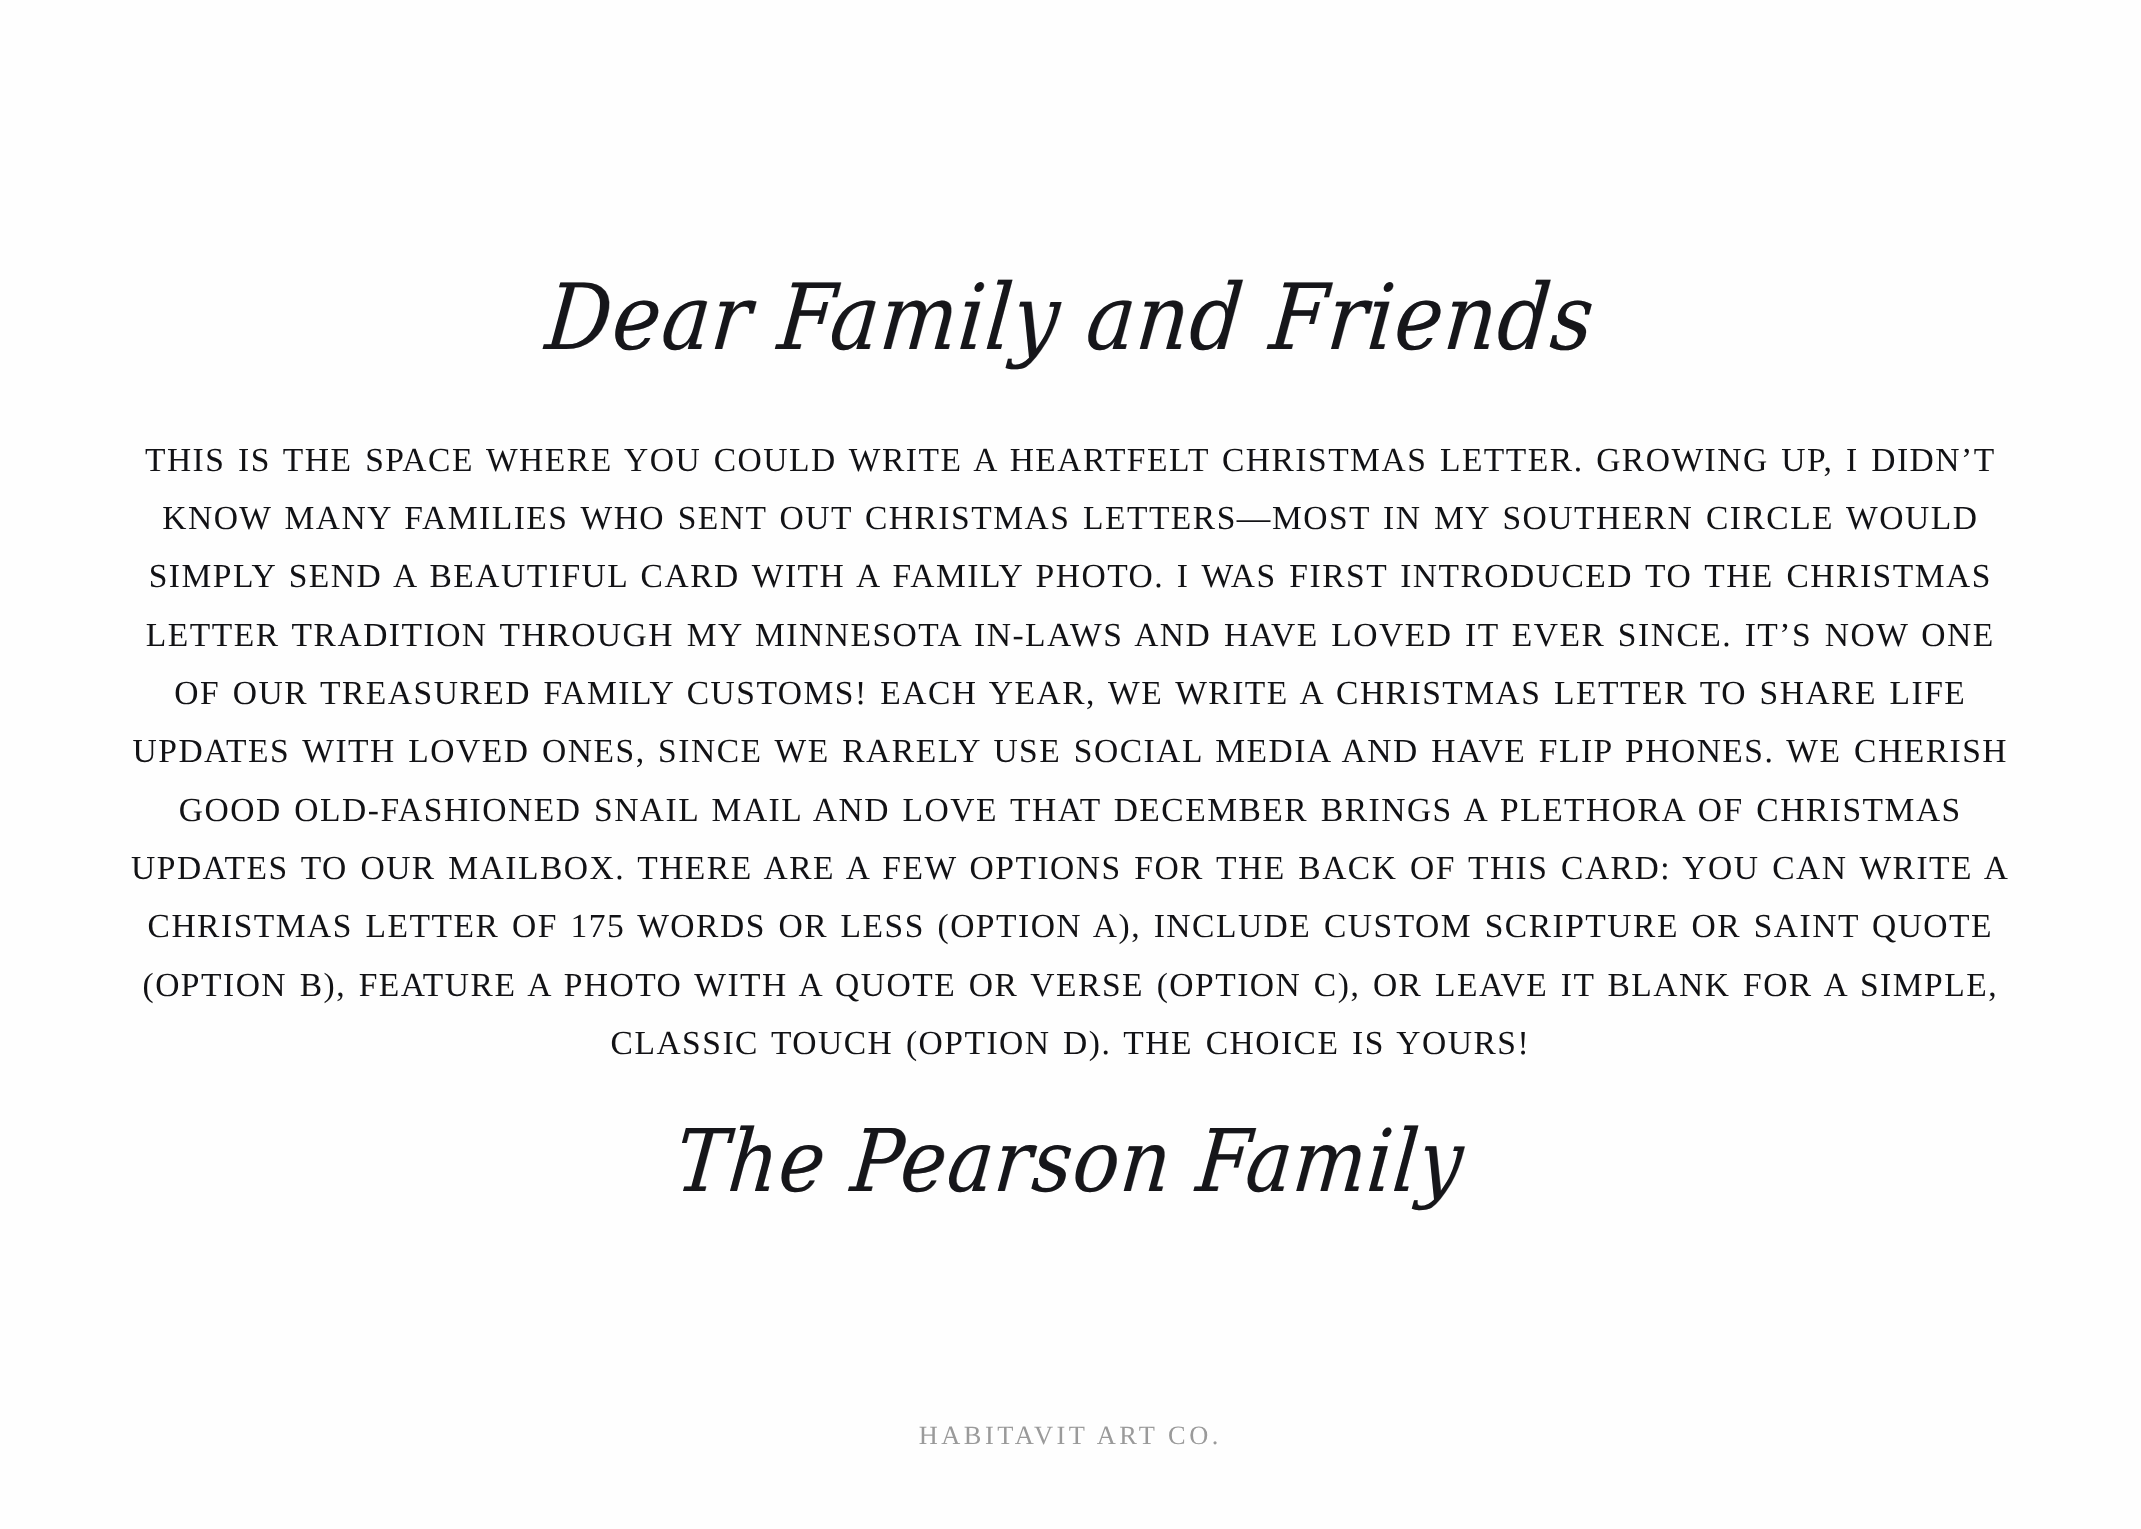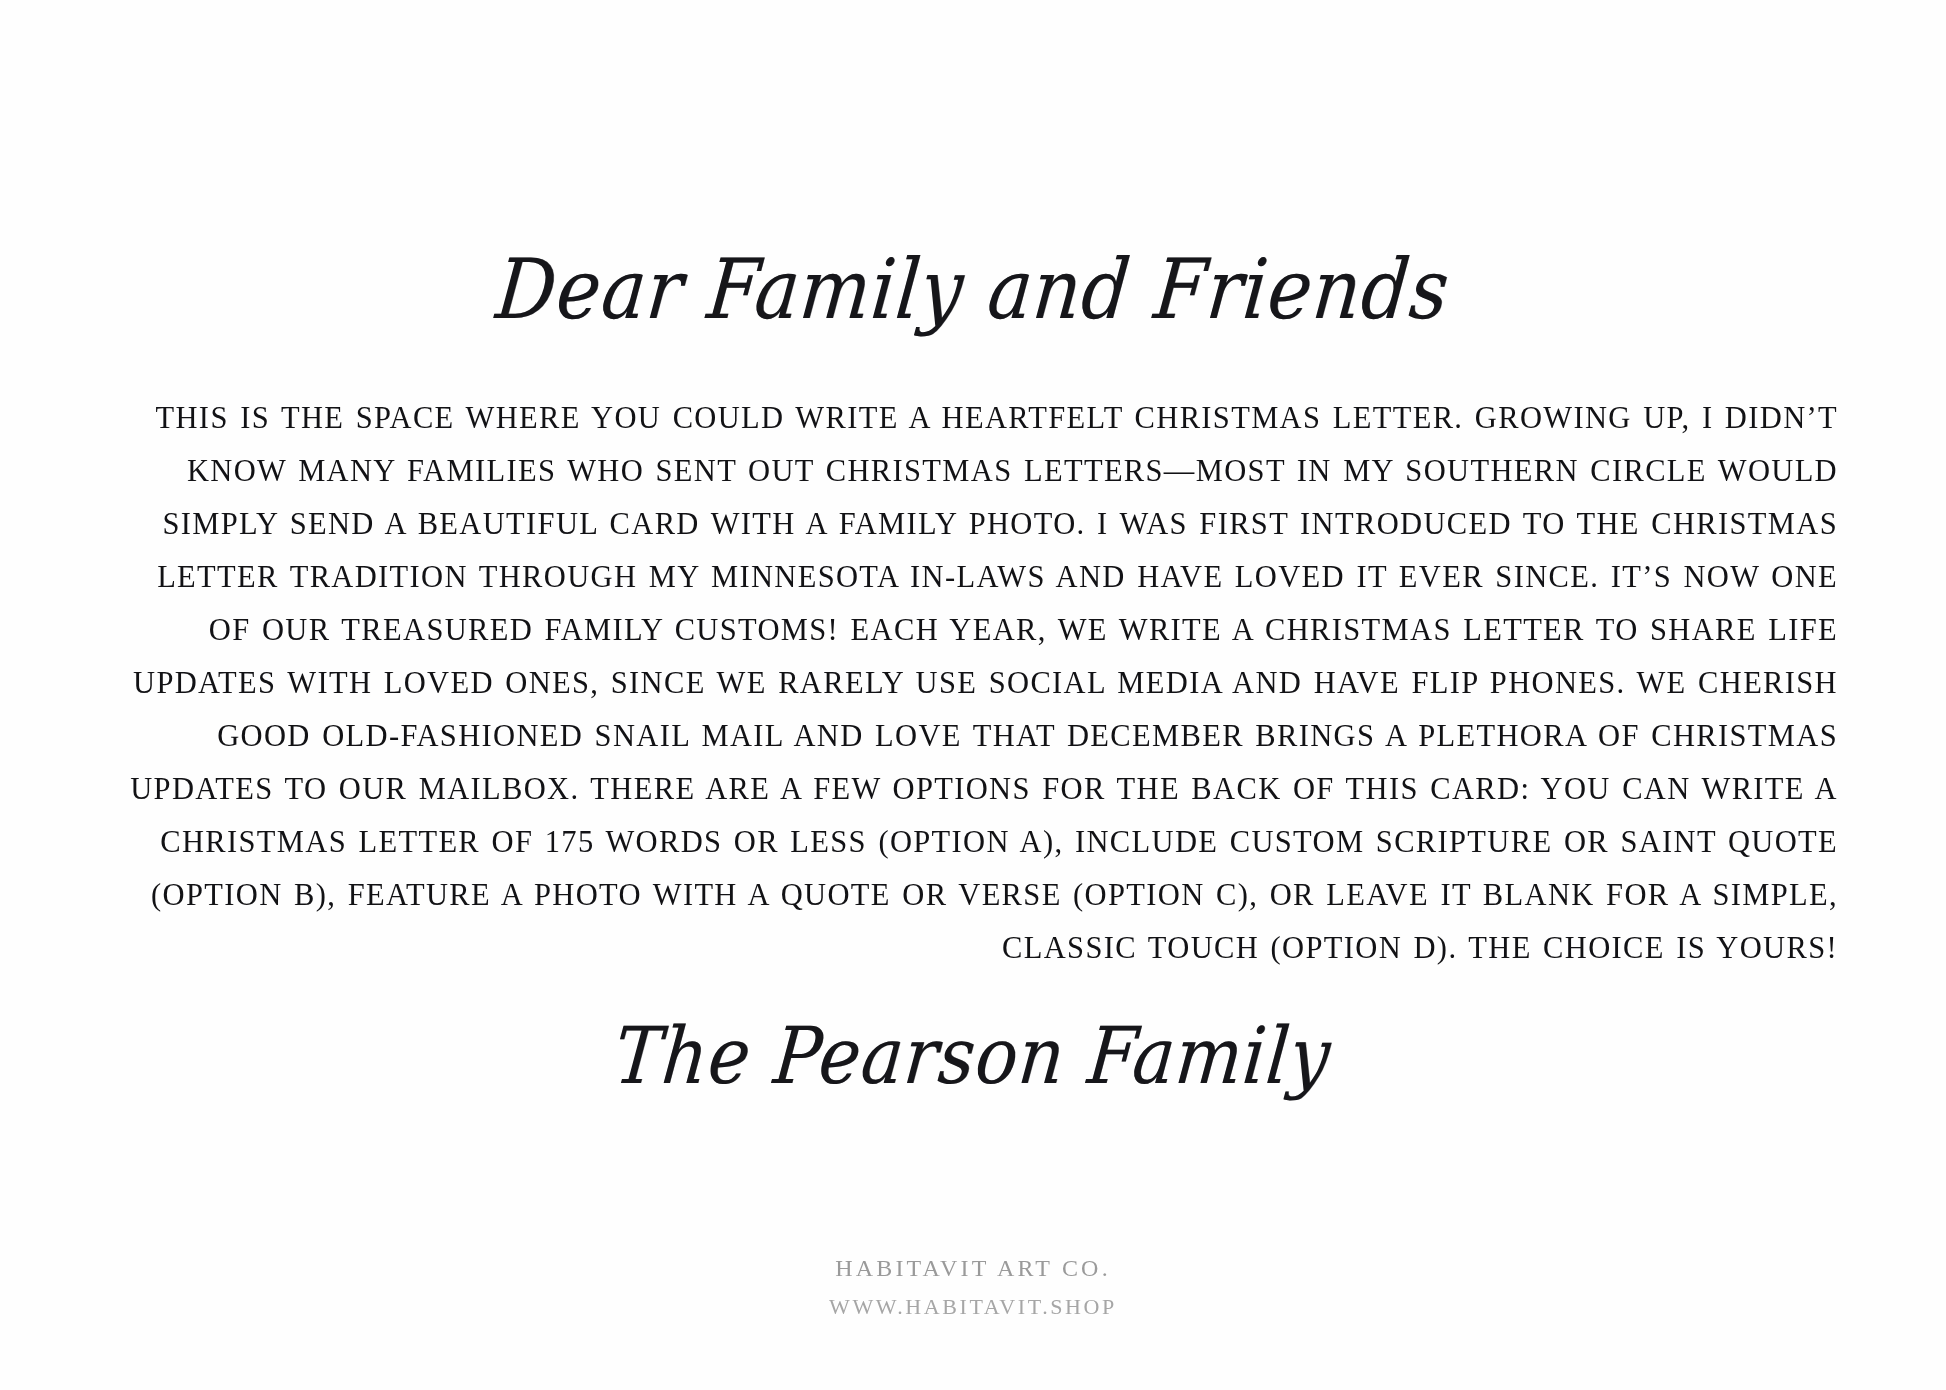--- a/index.html
+++ b/index.html
@@ -39,21 +39,21 @@
     transform: scaleY(1.12) skewX(-6deg);
     transform-origin: center;
     white-space: nowrap;
     text-shadow: 0.4px 0 0 rgba(20,20,25,0.45);
   }
 
   
   .letter-body {
     margin-top: 66px;
     width: 1730px;
-    text-align: right;
+    text-align: center;
     font-family: "Liberation Serif", serif;
     font-size: 30.5px;
     line-height: 53px;
     letter-spacing: 1.35px;
     word-spacing: 2.5px;
     text-transform: uppercase;
     color: #121215;
     font-variant: small-caps;
   }
 
@@ -102,16 +102,15 @@
 <div class="card">
 
   <div class="salutation">Dear Family and Friends</div>
 
   <div class="letter-body">This is the space where you could write a heartfelt Christmas letter. Growing up, I didn’t know many families who sent out Christmas letters—most in my Southern circle would simply send a beautiful card with a family photo. I was first introduced to the Christmas letter tradition through my Minnesota in-laws and have loved it ever since. It’s now one of our treasured family customs! Each year, we write a Christmas letter to share life updates with loved ones, since we rarely use social media and have flip phones. We cherish good old-fashioned snail mail and love that December brings a plethora of Christmas updates to our mailbox. There are a few options for the back of this card: you can write a Christmas letter of 175 words or less (Option A), include custom scripture or saint quote (Option B), feature a photo with a quote or verse (Option C), or leave it blank for a simple, classic touch (Option D). The choice is yours!</div>
 
   <div class="signature">The Pearson Family</div>
 
   <div class="footer">
     <div class="footer-brand">HABITAVIT ART CO.</div>
-    <div class="footer-url">WWW.HABITAVIT.SHOP</div>
   </div>
 
 </div>
 
 </body></html>

